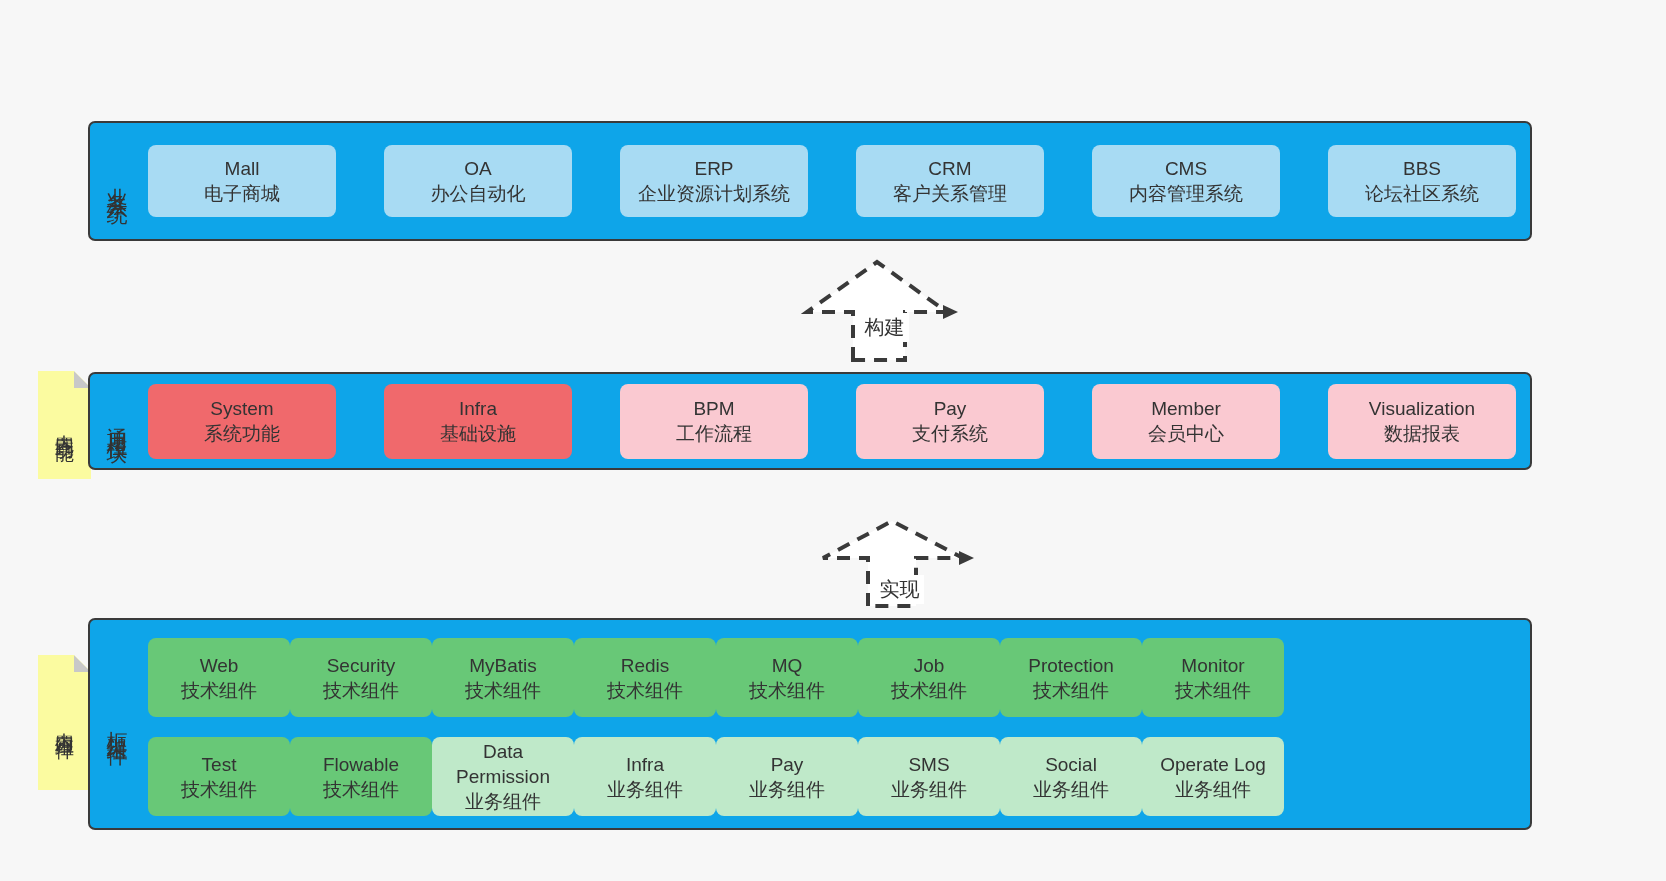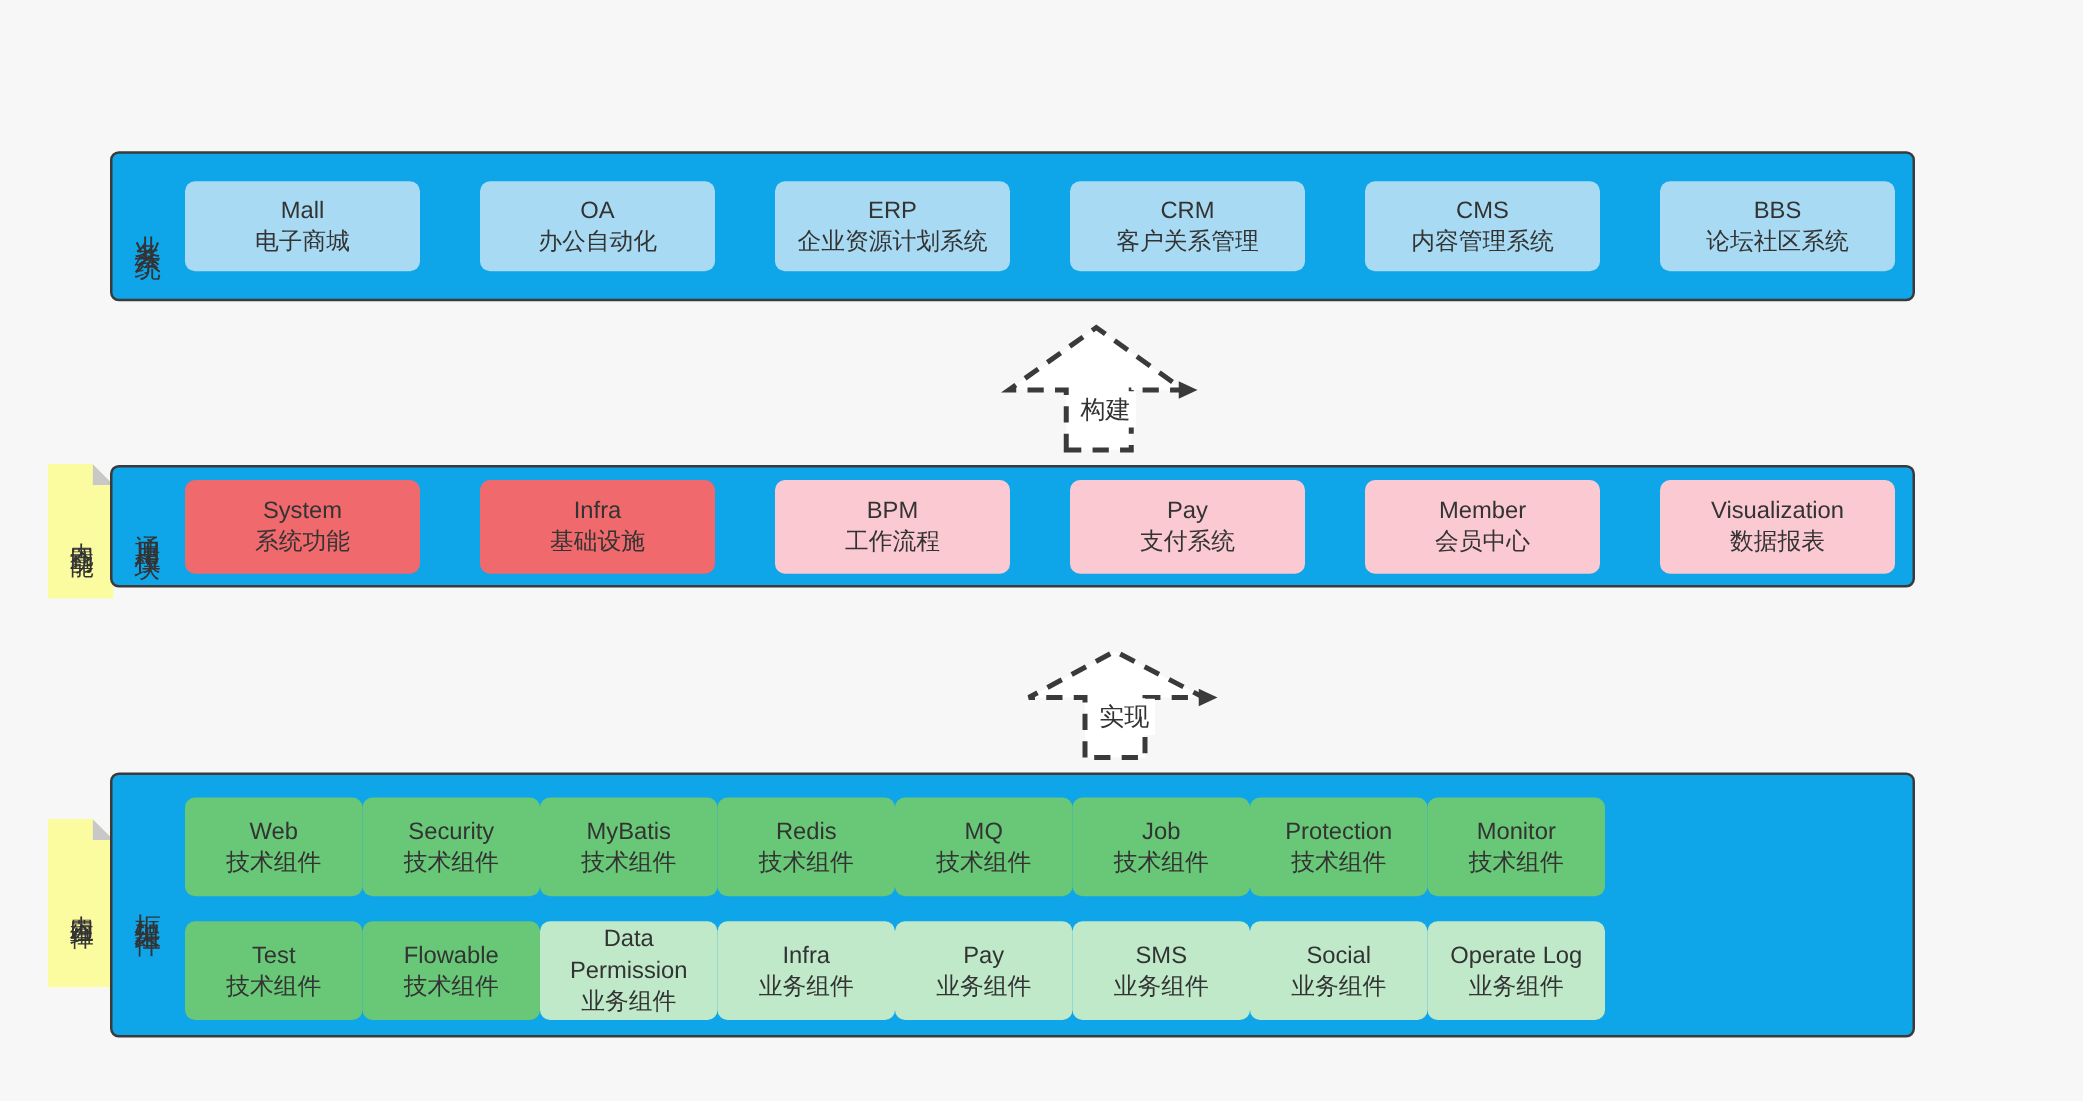--- a/index.html
+++ b/index.html
@@ -119,21 +119,21 @@
     position:absolute;
     left:50%;
     transform:translateX(-46%);
     background:#ffffff;
     font-size:20px;
     padding:1px 4px;
     color:#333333;
     white-space:nowrap;
   }
   #arrow-build .arrow-label     { top:58px; }
-  #arrow-implement .arrow-label { top:44px; }
+  #arrow-implement .arrow-label { top:60px; }
 </style>
 </head>
 <body>
 
 <div class="tag" id="tag-features">
   <span class="tag-fold"></span>
   <span class="tag-text">内置功能</span>
 </div>
 <div class="tag" id="tag-components">
   <span class="tag-fold"></span>

